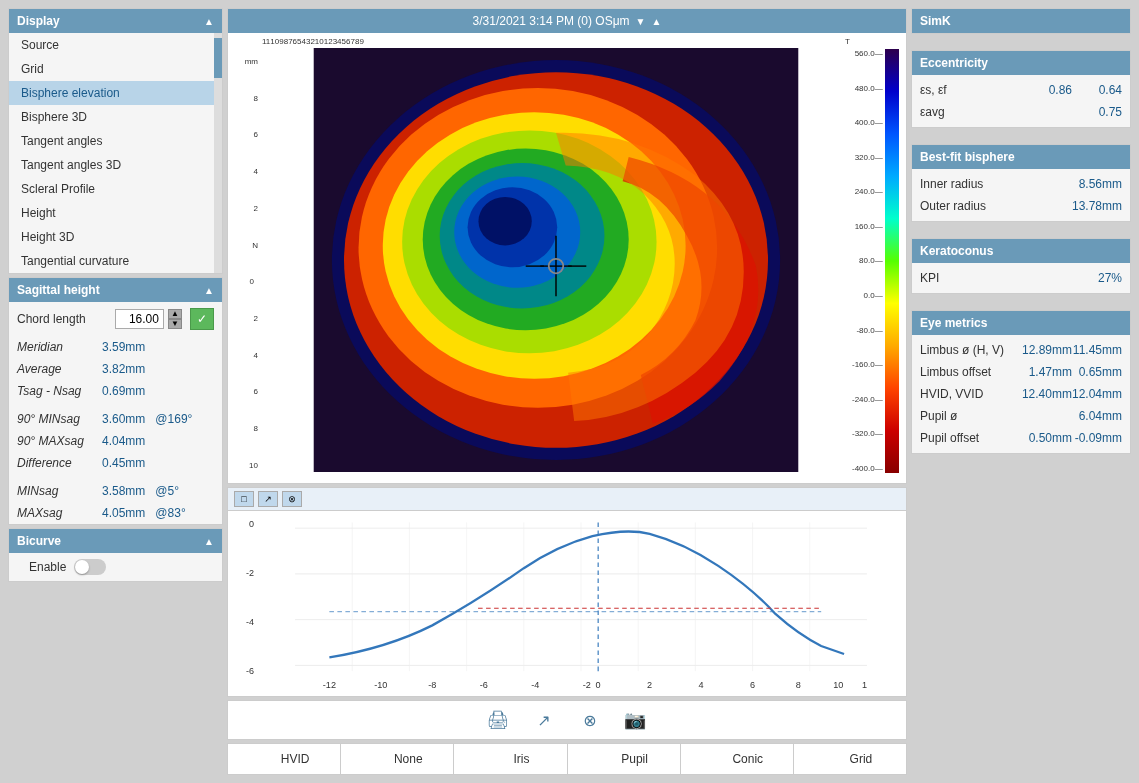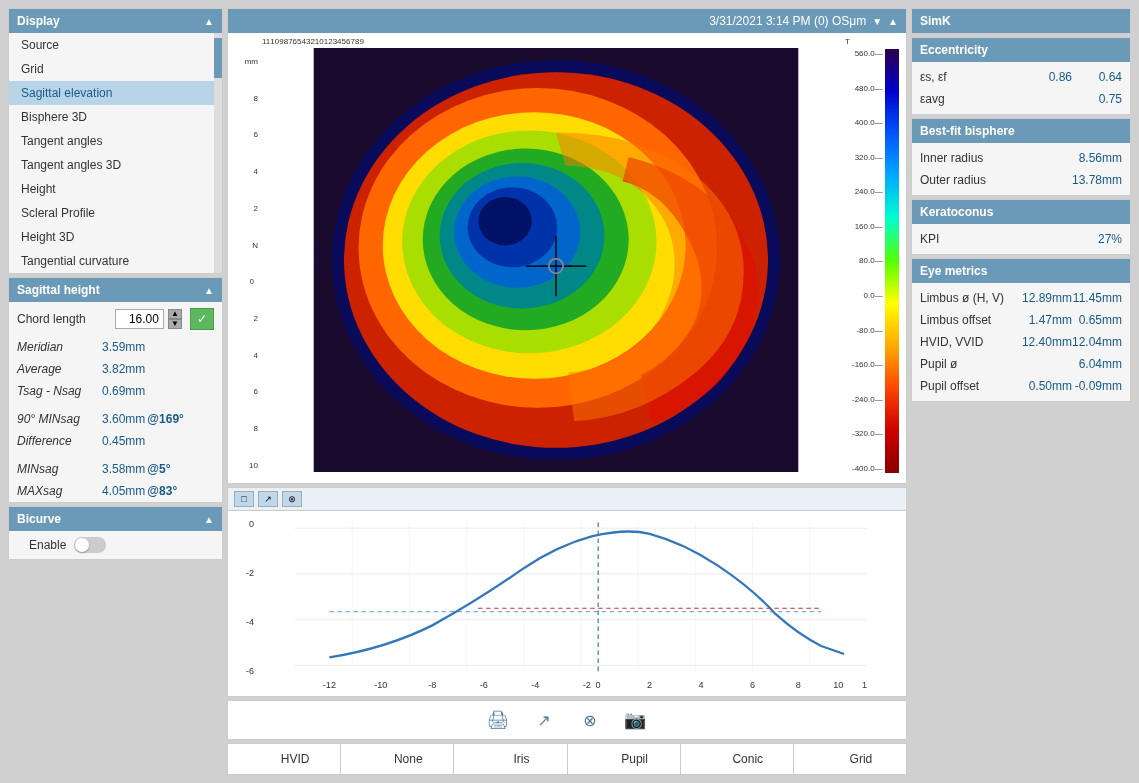--- a/index.html
+++ b/index.html
@@ -26,52 +26,52 @@
     .chord-row { display: flex; align-items: center; padding: 6px 8px; gap: 4px; }
     .chord-label { font-size: 12px; color: #333; flex: 1; }
     .chord-input { width: 49px; border: 1px solid #aaa; padding: 2px 4px; font-size: 12px; text-align: right; }
     .chord-spinner { display: flex; flex-direction: column; }
     .spinner-btn { width: 14px; height: 10px; background: #aaa; border: 1px solid #888; cursor: pointer; display: flex; align-items: center; justify-content: center; font-size: 8px; line-height: 1; }
     .check-btn { background: #5cb85c; border: 1px solid #4a9a4a; color: white; padding: 3px 6px; cursor: pointer; font-size: 12px; margin-left: 4px; }
 
     .data-row { display: flex; align-items: center; padding: 4px 8px; font-size: 12px; }
     .data-label { color: #333; min-width: 85px; font-style: italic; }
     .data-value { color: #1a5a8a; font-weight: 500; }
-    .data-value2 { color: #1a5a8a; font-weight: 700; margin-left: 2px; }
+    .data-value2 { color: #1a5a8a; font-weight: 400; margin-left: 10px; }
     .data-row-spacer { height: 6px; }
 
     .bicurve-section { background: #f5f5f5; border: 1px solid #ccc; }
     .enable-row { display: flex; align-items: center; padding: 6px 8px; gap: 8px; margin-left: 12px; }
     .enable-label { font-size: 12px; color: #333; }
     .toggle { width: 32px; height: 16px; background: #ccc; border-radius: 8px; position: relative; cursor: pointer; }
     .toggle-knob { width: 14px; height: 14px; background: white; border-radius: 50%; position: absolute; top: 1px; left: 1px; box-shadow: 0 1px 2px rgba(0,0,0,0.3); }
 
     
     .center-panel { flex: 1; display: flex; flex-direction: column; gap: 3px; }
     .map-container { background: white; border: 1px solid #ccc; flex: 1; position: relative; overflow: hidden; }
-    .map-header { background: #6a9ab8; color: white; padding: 5px 8px; font-size: 12px; text-align: center; display: flex; justify-content: flex-end; align-items: center; }
+    .map-header { background: #6a9ab8; color: white; padding: 5px 8px; font-size: 12px; text-align: center; display: flex; justify-content: center; align-items: center; }
     .map-header-arrow { font-size: 10px; }
 
     
     .chart-container { background: white; border: 1px solid #ccc; height: 210px; position: relative; overflow: hidden; }
     .chart-toolbar { background: #e8f0f8; padding: 3px 6px; display: flex; gap: 4px; align-items: center; border-bottom: 1px solid #ccc; }
     .chart-btn { width: 20px; height: 16px; background: #c0d8ec; border: 1px solid #aaa; cursor: pointer; display: flex; align-items: center; justify-content: center; font-size: 9px; }
     .chart-area { position: relative; height: calc(100% - 25px); display: flex; }
 
     
     .bottom-tabs { background: white; border: 1px solid #ccc; display: flex; height: 32px; }
     .tab-item { flex: 1; display: flex; align-items: center; justify-content: center; font-size: 12px; color: #333; cursor: pointer; border-right: 1px solid #ccc; margin-left: 22px; }
     .tab-item:last-child { border-right: none; }
 
     
     .action-buttons { display: flex; gap: 10px; justify-content: center; padding: 4px; background: white; border: 1px solid #ccc; }
     .action-btn { width: 36px; height: 30px; background: none; border: none; cursor: pointer; display: flex; align-items: center; justify-content: center; font-size: 18px; color: #4a7a9b; }
 
     
-    .right-panel { width: 220px; flex-shrink: 0; display: flex; flex-direction: column; gap: 3px; overflow-y: auto; }
+    .right-panel { width: 220px; flex-shrink: 0; display: flex; flex-direction: column; gap: 16px; overflow-y: auto; }
     .right-section { background: #f5f5f5; border: 1px solid #ccc; }
     .right-header { background: #6a9ab8; color: white; padding: 5px 8px; font-size: 12px; font-weight: bold; }
     .right-body { padding: 4px 0; }
     .right-row { display: flex; align-items: center; padding: 4px 8px; font-size: 12px; }
     .right-label { color: #333; flex: 1; min-width: 90px; }
     .right-val1 { color: #1a5a8a; min-width: 55px; text-align: right; }
     .right-val2 { color: #1a5a8a; min-width: 50px; text-align: right; }
     .map-header-right { display: flex; align-items: center; gap: 6px; }
     .unit-arrow { font-size: 10px; }
   </style>
@@ -84,26 +84,26 @@
 
     <div class="panel-section">
       <div class="panel-header">
         <span>Display</span>
         <span class="panel-header-arrow">▲</span>
       </div>
       <div class="menu-container">
         <div class="menu-list-wrap">
           <div class="menu-item">Source</div>
           <div class="menu-item">Grid</div>
-          <div class="menu-item active">Sagittal elevation</div>
+          <div class="menu-item active">Bisphere elevation</div>
           <div class="menu-item">Bisphere 3D</div>
           <div class="menu-item">Tangent angles</div>
           <div class="menu-item">Tangent angles 3D</div>
+          <div class="menu-item">Scleral Profile</div>
           <div class="menu-item">Height</div>
-          <div class="menu-item">Scleral Profile</div>
           <div class="menu-item">Height 3D</div>
           <div class="menu-item">Tangential curvature</div>
         </div>
         <div class="scrollbar-track">
           <div class="scrollbar-thumb"></div>
         </div>
       </div>
     </div>
 
     <div class="sagittal-section">
@@ -132,20 +132,24 @@
       </div>
       <div class="data-row">
         <span class="data-label">Tsag - Nsag</span>
         <span class="data-value">0.69mm</span>
       </div>
       <div class="data-row-spacer"></div>
       <div class="data-row">
         <span class="data-label">90° MINsag</span>
         <span class="data-value">3.60mm</span>
         <span class="data-value2">@169°</span>
+      </div>
+      <div class="data-row">
+        <span class="data-label">90° MAXsag</span>
+        <span class="data-value">4.04mm</span>
       </div>
       <div class="data-row">
         <span class="data-label">Difference</span>
         <span class="data-value">0.45mm</span>
       </div>
       <div class="data-row-spacer"></div>
       <div class="data-row">
         <span class="data-label">MINsag</span>
         <span class="data-value">3.58mm</span>
         <span class="data-value2">@5°</span>

